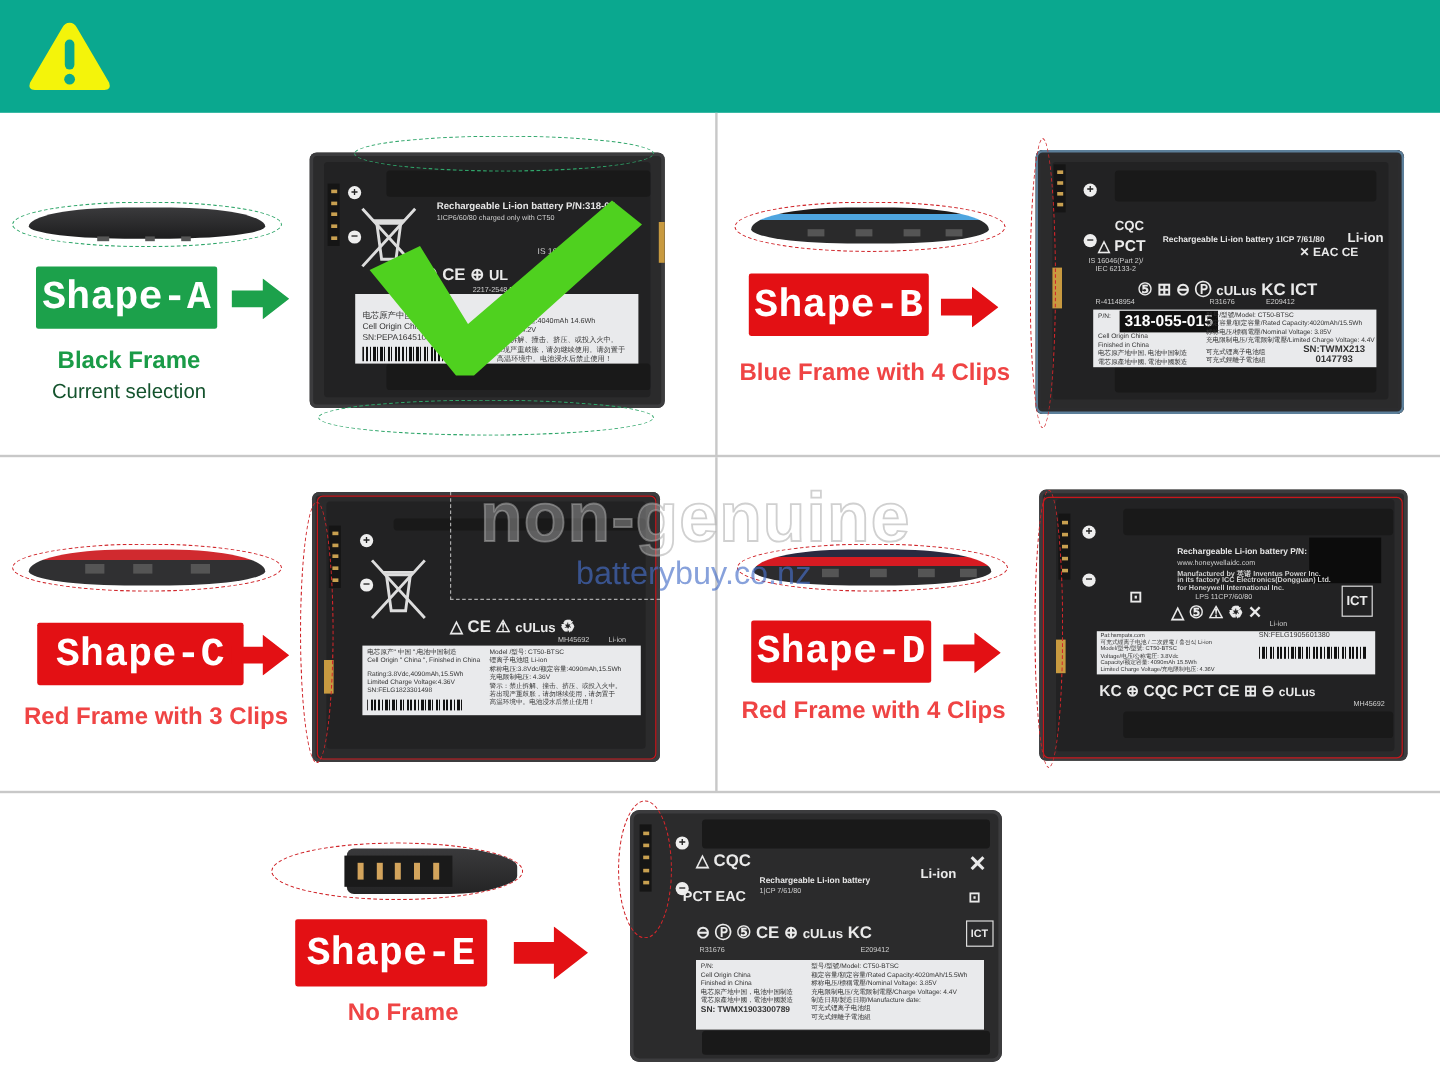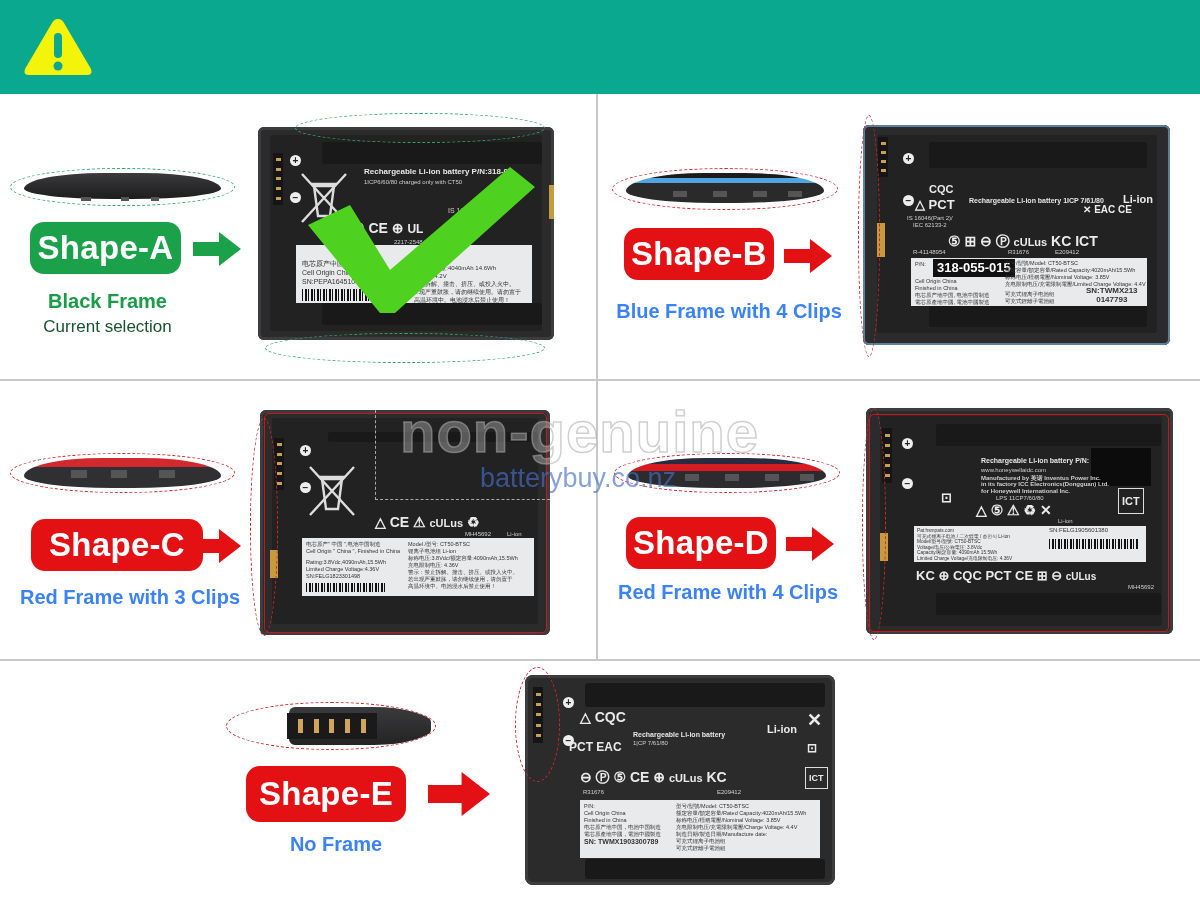--- a/index.html
+++ b/index.html
@@ -17,29 +17,29 @@
     
     .hline { position: absolute; left: 0; width: 1200px; height: 2px; background: #c8c8c8; }
     .vline { position: absolute; width: 2px; background: #c8c8c8; }
 
     
     .edge { position: absolute; border-radius: 50%; border: 1.5px dashed; overflow: hidden; display: flex; align-items: center; justify-content: center; }
     .edge .strip { position: absolute; left: 6%; right: 6%; border-radius: 40% 40% 45% 45% / 60% 60% 40% 40%; }
     .edge .clip { position: absolute; background: #555; }
 
     
-    .badge { position: absolute; color: #fff; font-weight: bold; font-size: 33px; border-radius: 14px; display: flex; align-items: center; justify-content: center; letter-spacing: 0.3px; }
+    .badge { position: absolute; color: #fff; font-weight: bold; font-size: 33px; border-radius: 2px; display: flex; align-items: center; justify-content: center; letter-spacing: 0.3px; font-family: Liberation Mono, monospace; }
     .badge.green { background: #1ca14b; }
     .badge.red { background: #e31014; }
 
     .arrow { position: absolute; width: 48px; height: 34px; }
 
     .frame-label { position: absolute; font-weight: bold; font-size: 20px; text-align: center; white-space: nowrap; }
     .frame-label.green { color: #1a9b47; }
-    .frame-label.red { color: #3b82f6; }
+    .frame-label.red { color: #ef4444; }
     .sub-label { position: absolute; font-size: 17px; color: #14532d; text-align: center; white-space: nowrap; }
 
     
     .battery { position: absolute; background: #2b2b2c; border-radius: 6px; overflow: hidden; box-shadow: inset 0 0 0 3px #3c3c3e; }
     .battery .inner { position: absolute; background: #222223; border-radius: 3px; }
     .battery .pad { position: absolute; background: #191919; border-radius: 3px; }
     .battery .sticker { position: absolute; background: #e9eaec; color: #333; font-size: 7px; line-height: 9px; padding: 4px 6px; overflow: hidden; }
     .battery .title { position: absolute; color: #e6e6e6; font-size: 8px; font-weight: bold; white-space: nowrap; }
     .battery .small { position: absolute; color: #cfcfcf; font-size: 6px; white-space: nowrap; }
     .battery .contacts { position: absolute; width: 10px; background: #151515; display: flex; flex-direction: column; justify-content: space-around; align-items: center; padding: 2px 0; }

